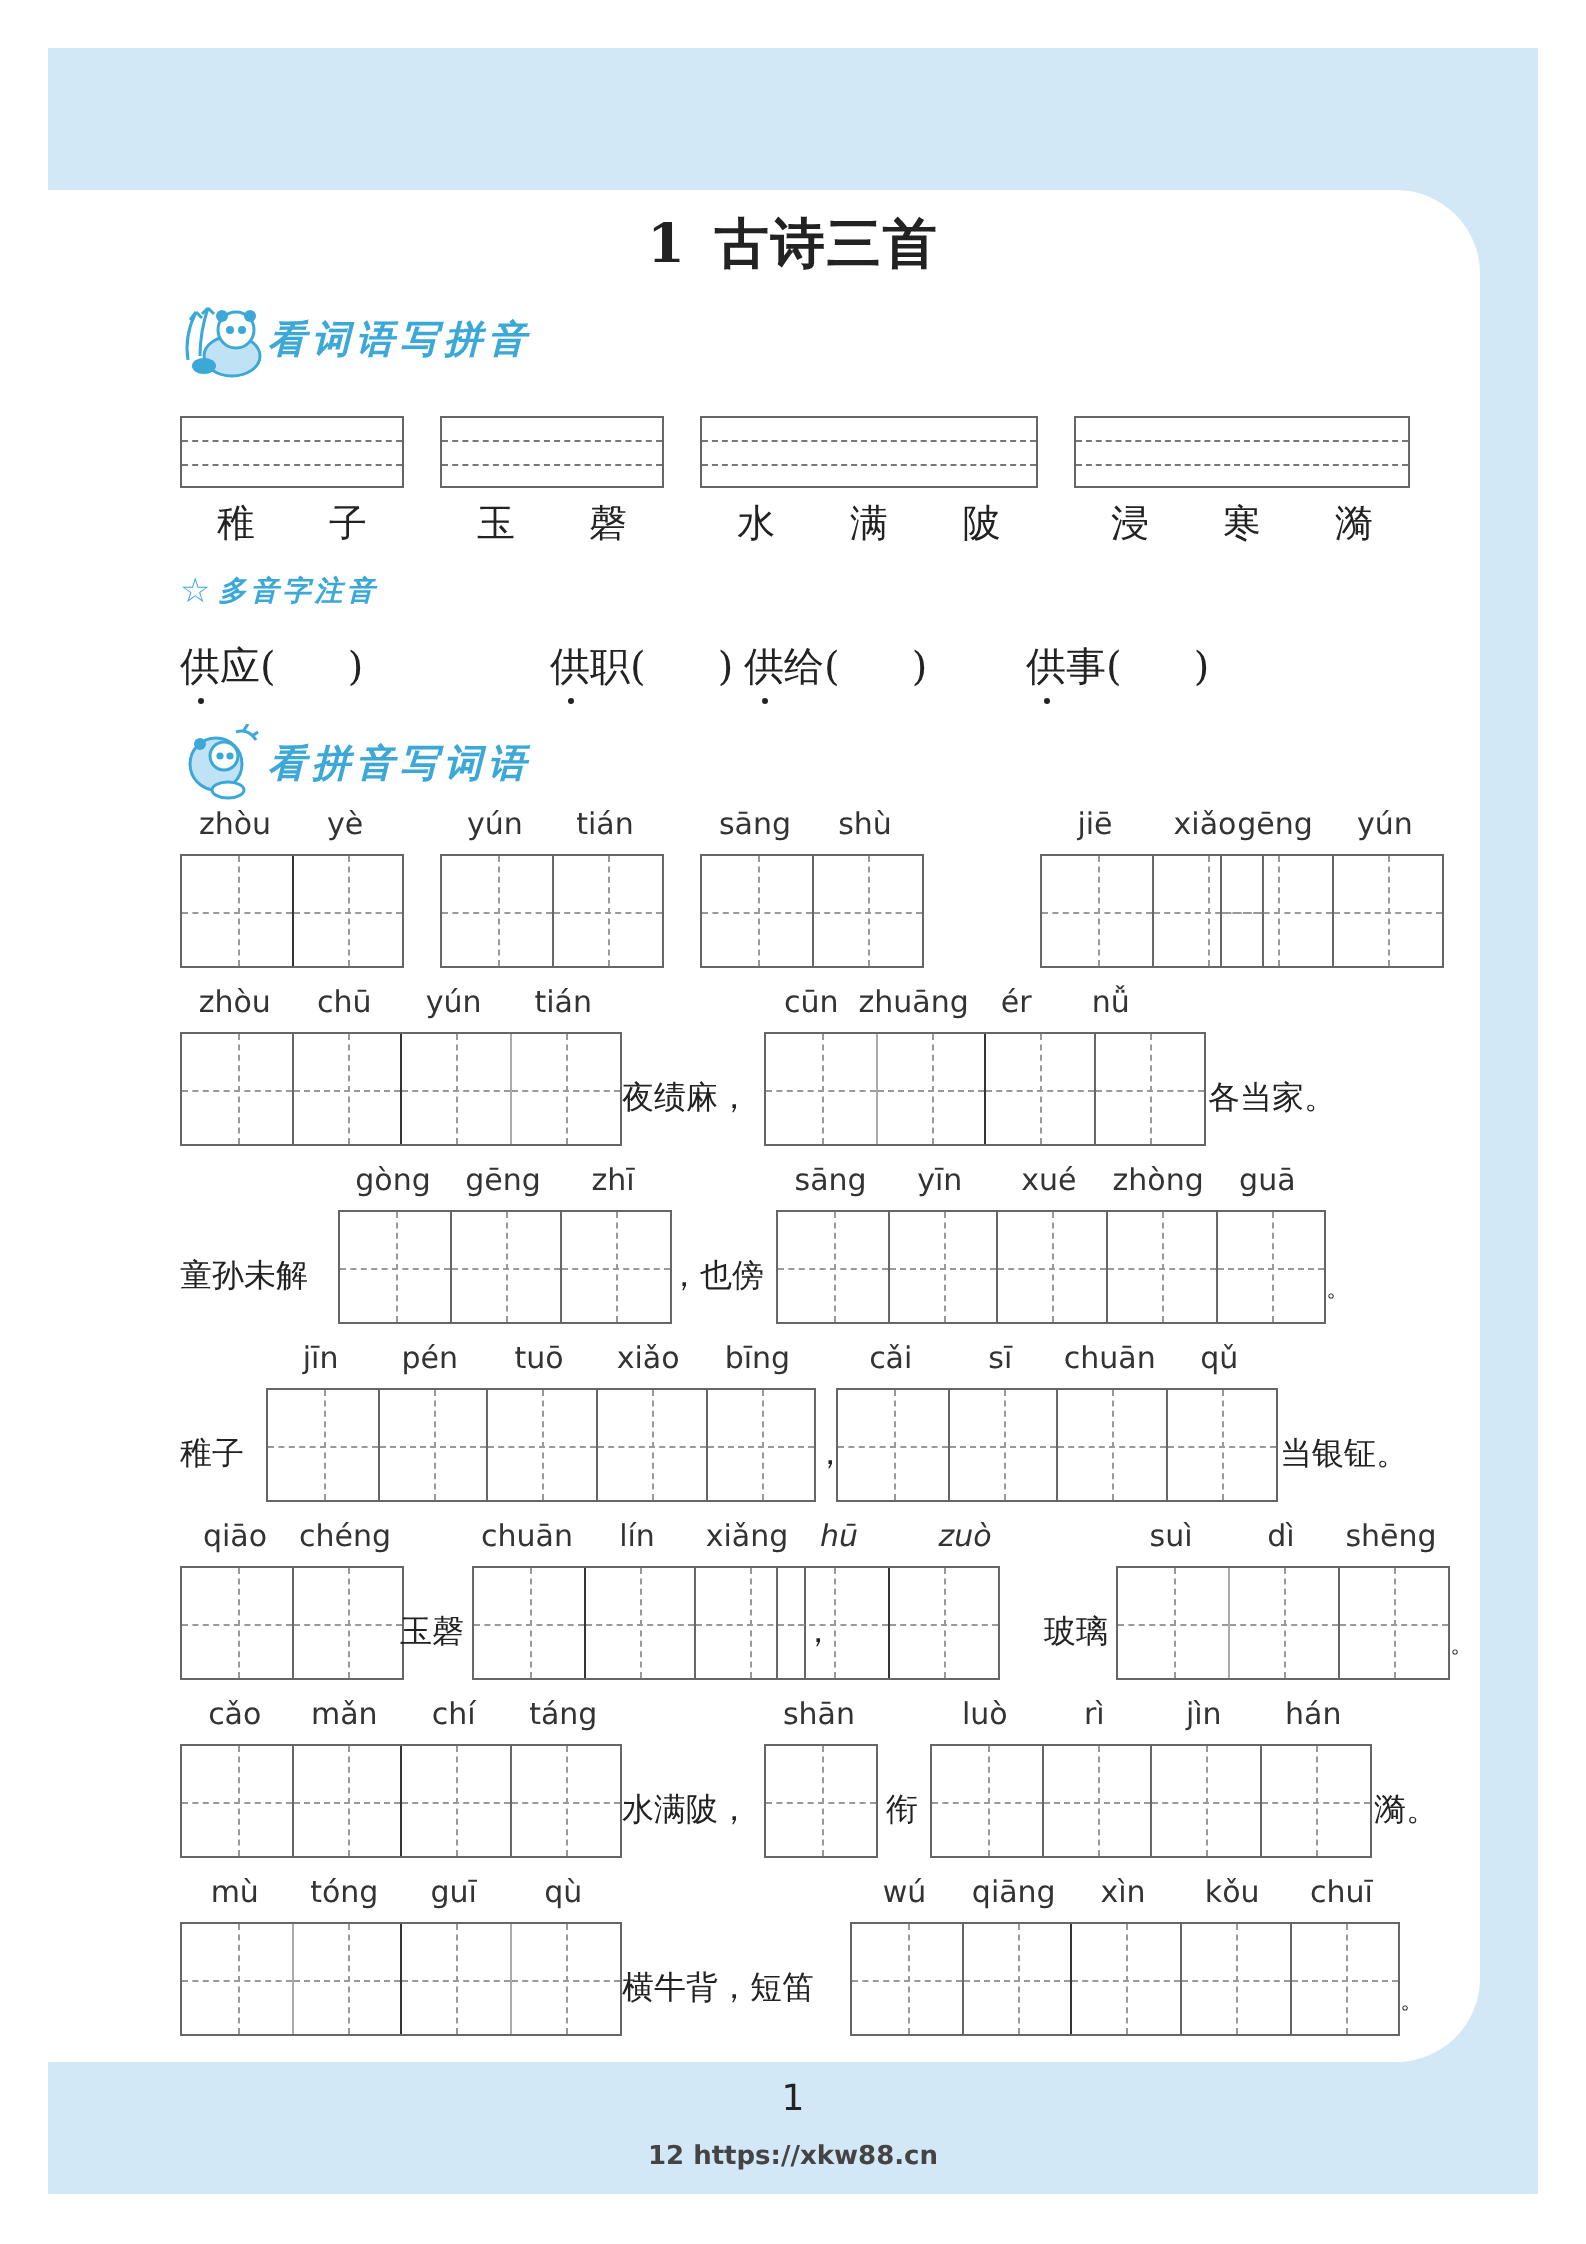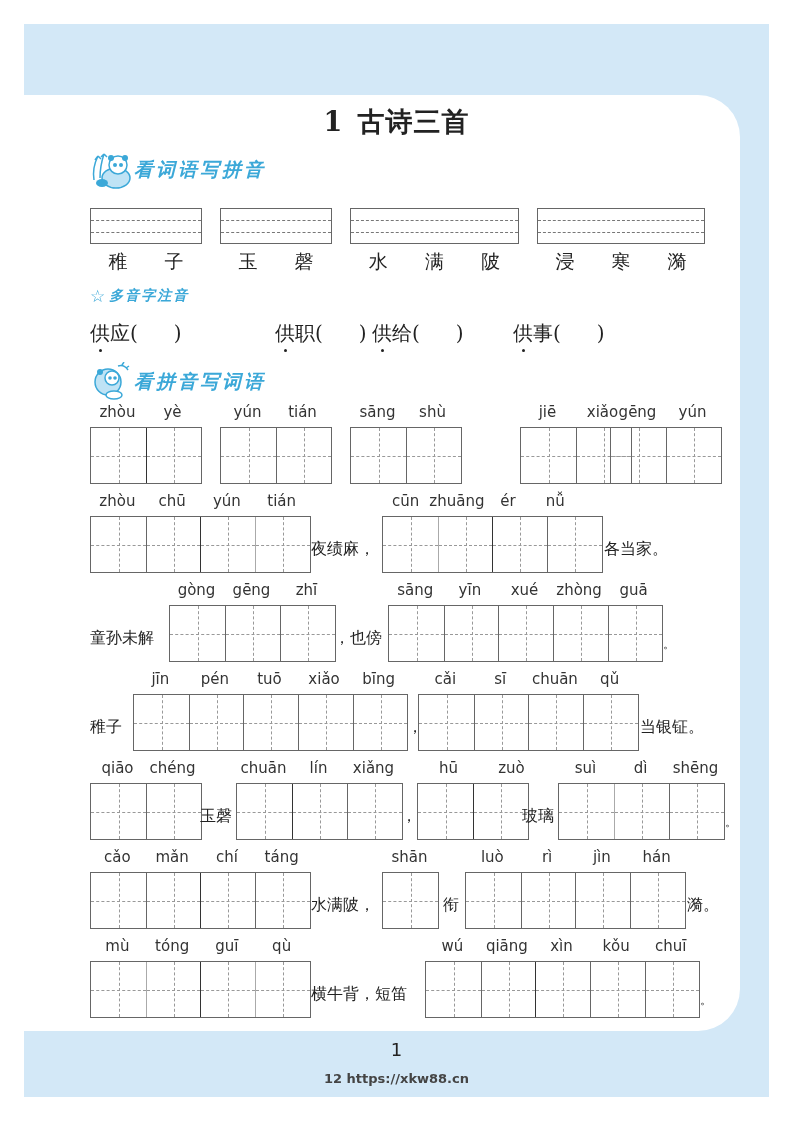--- a/index.html
+++ b/index.html
@@ -286,21 +286,21 @@
       <span>lín</span>
       <span>xiǎng</span>
     </div>
   <div class="boxes" style="top:24px;">
       <div class="cell" style="width:55px;height:55px"></div>
       <div class="cell dark" style="width:55px;height:55px"></div>
       <div class="cell" style="width:55px;height:55px"></div>
     </div>
 </div>
 <div class="txt" style="left:401px;top:806px;">，</div>
-<div class="grp" style="left:417px;top:759px;width:126px;height:80px;">
+<div class="grp" style="left:388px;top:759px;width:126px;height:80px;font-style:italic;">
   <div class="pys">
       <span>hū</span>
       <span>zuò</span>
     </div>
   <div class="boxes" style="top:24px;">
       <div class="cell" style="width:55px;height:55px"></div>
       <div class="cell dark" style="width:55px;height:55px"></div>
     </div>
 </div>
 <div class="txt" style="left:522px;top:806px;">玻璃</div>

